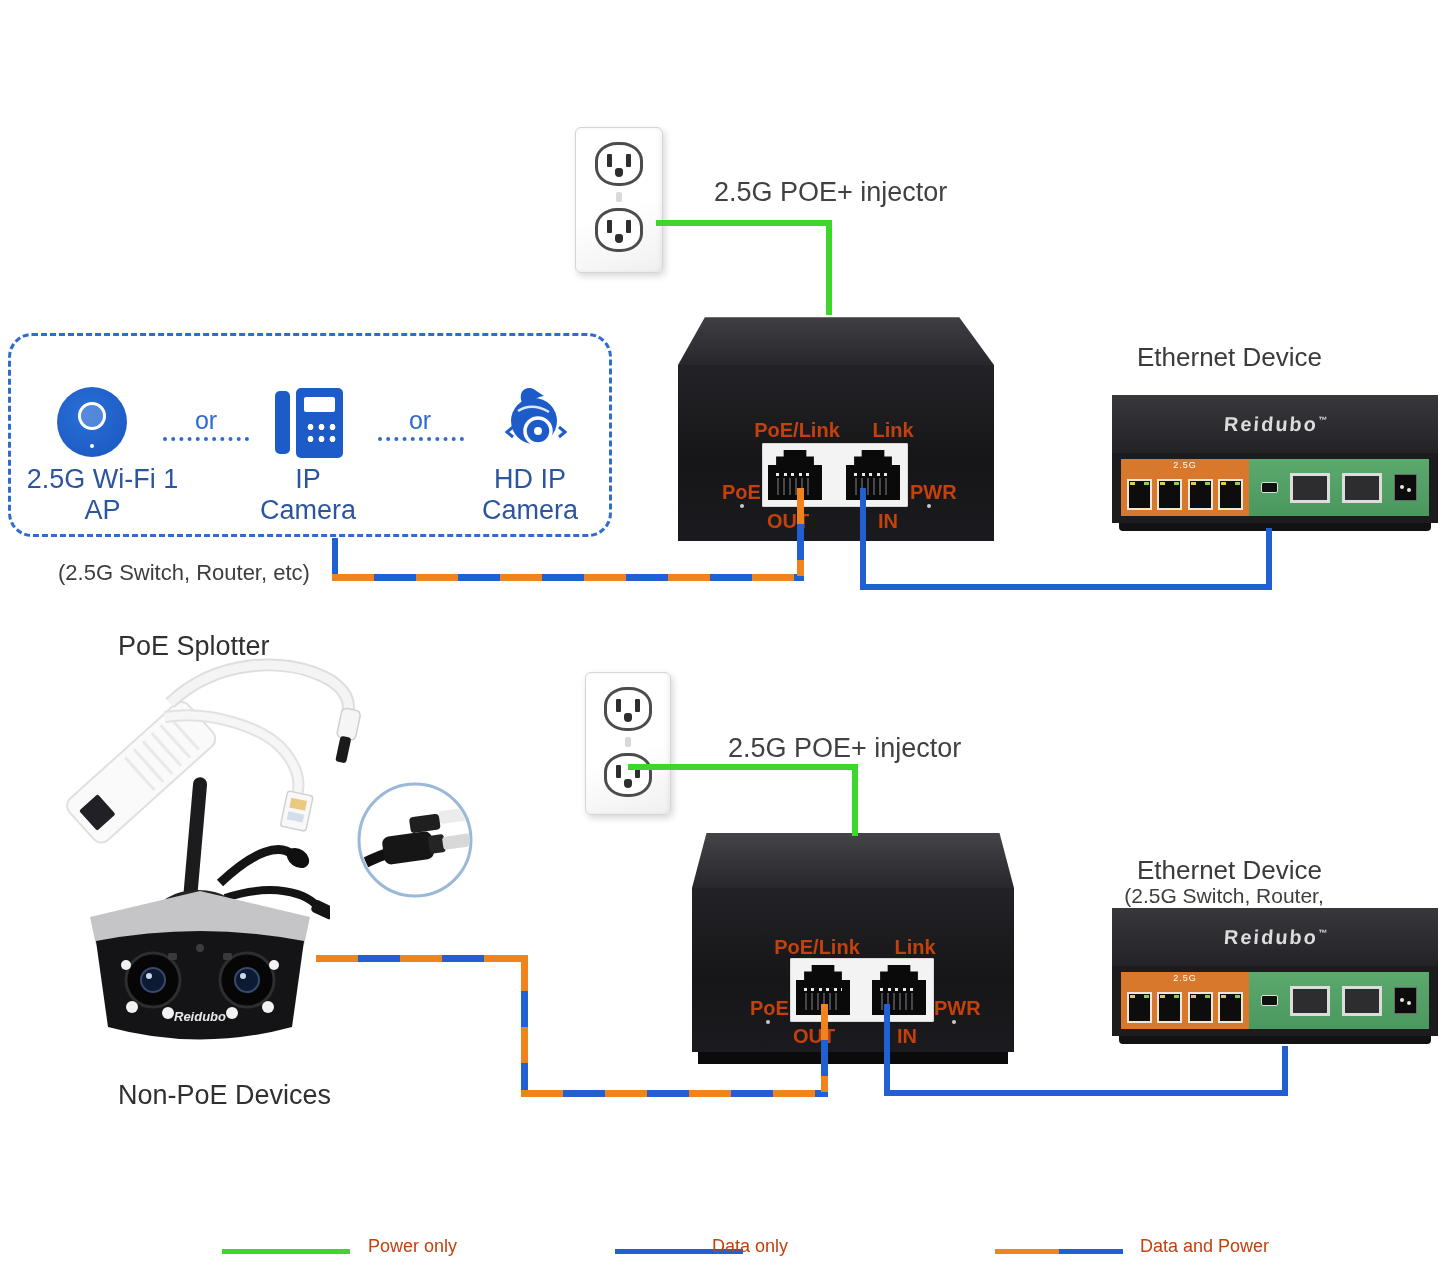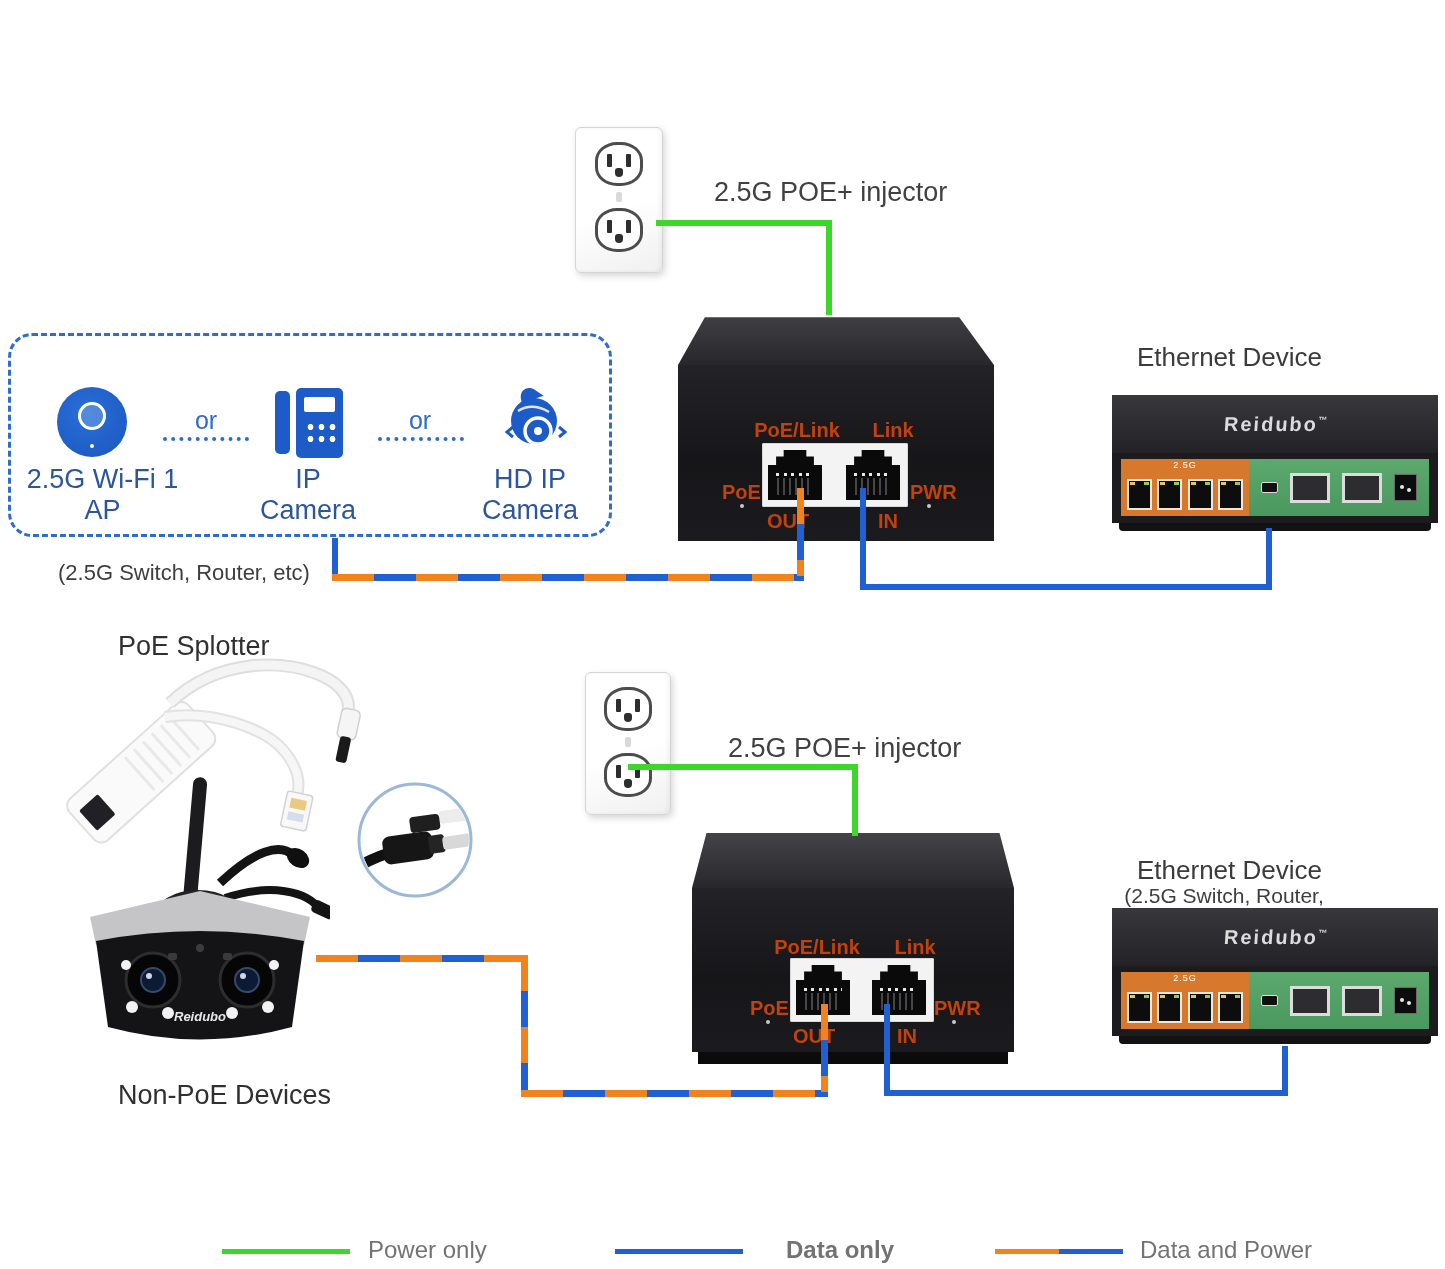--- a/index.html
+++ b/index.html
@@ -100,21 +100,21 @@
               display:flex; align-items:center; justify-content:space-evenly; }
   .sw-reset { width:17px; height:11px; background:#101010; border:1px solid #ddd; border-radius:2px; }
   .sfp { width:40px; height:30px; background:#dcdcdc; padding:3px; }
   .sfp > div { width:100%; height:100%; background:#2d2d30; }
   .sw-dc { position:relative; width:23px; height:27px; background:#0c0c0c; border:1px solid #6a6a6a; }
   .sw-dc::before { content:""; position:absolute; left:5px; top:10px; width:4px; height:4px; background:#e8e8e8; border-radius:50%; }
   .sw-dc::after { content:""; position:absolute; right:5px; top:13px; width:4px; height:4px; background:#e8e8e8; border-radius:50%; }
   .sw-base { position:absolute; left:2%; top:128px; width:96%; height:8px; background:#121214; border-radius:0 0 4px 4px; }
 
   .legend-line { position:absolute; top:1249px; width:128px; height:5px; }
-  .legend-text { position:absolute; top:1236px; font-size:24px; color:#737373; }
+  .legend-text { position:absolute; top:1236px; font-size:18px; color:#c2410c; }
 </style>
 </head>
 <body>
 
 <div id="scene">
 
 
   <div class="wire w-green" style="left:656px; top:220px; width:176px; height:6px;"></div>
   <div class="wire w-green" style="left:826px; top:220px; width:6px; height:95px;"></div>
   <div class="wire w-blue" style="left:332px; top:538px; width:6px; height:40px;"></div>
@@ -400,17 +400,17 @@
           <div class="sw-dc"></div>
         </div>
       </div>
     </div>
     <div class="sw-base"></div>
   </div>
 
   <div class="legend-line w-green" style="left:222px;"></div>
   <div class="legend-text" style="left:368px;">Power only</div>
   <div class="legend-line w-blue" style="left:615px;"></div>
-  <div class="legend-text" style="left:786px;font-weight:bold;">Data only</div>
+  <div class="legend-text" style="left:712px;">Data only</div>
   <div class="legend-line" style="left:995px; background:linear-gradient(90deg, var(--power-orange,#ef831d) 0 50%, var(--data-blue,#2160d3) 50% 100%);"></div>
   <div class="legend-text" style="left:1140px;">Data and Power</div>
 
 </div>
 
 </body></html>

